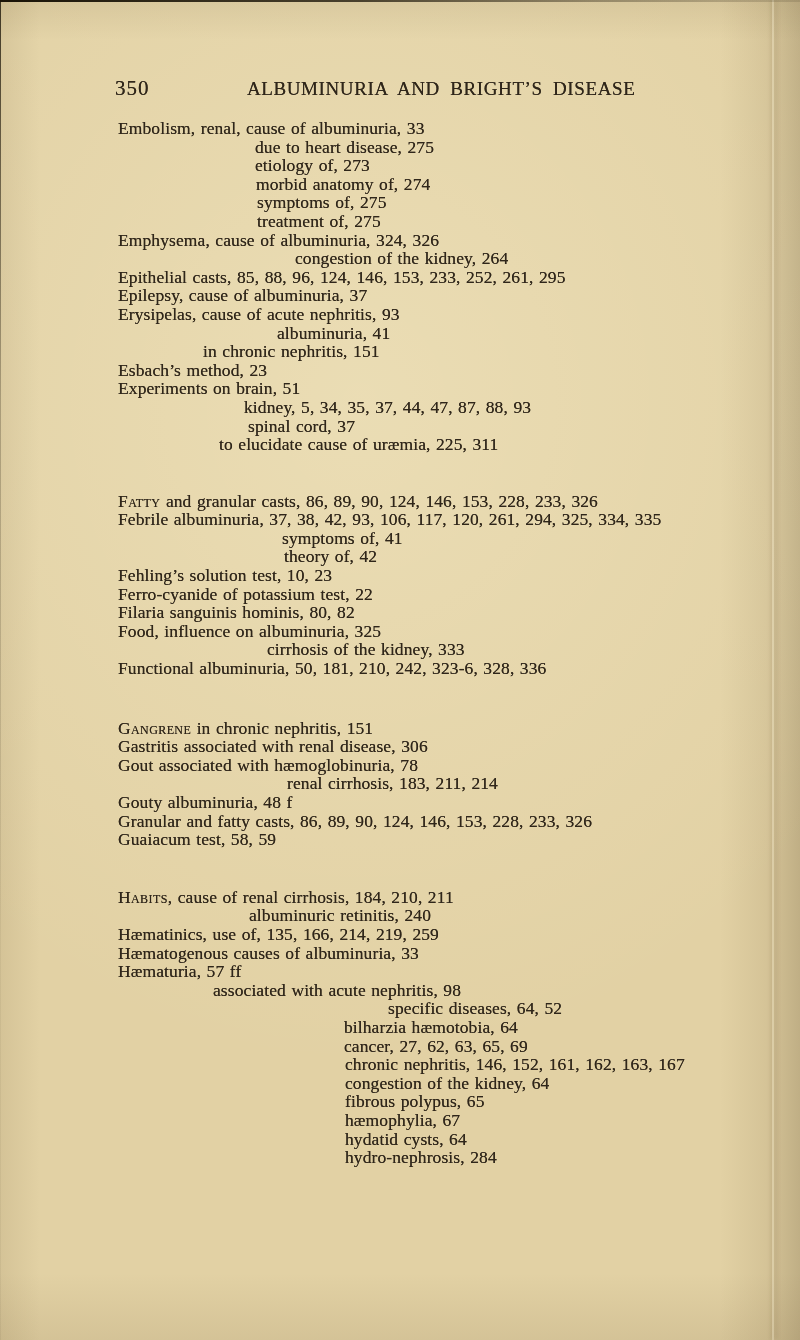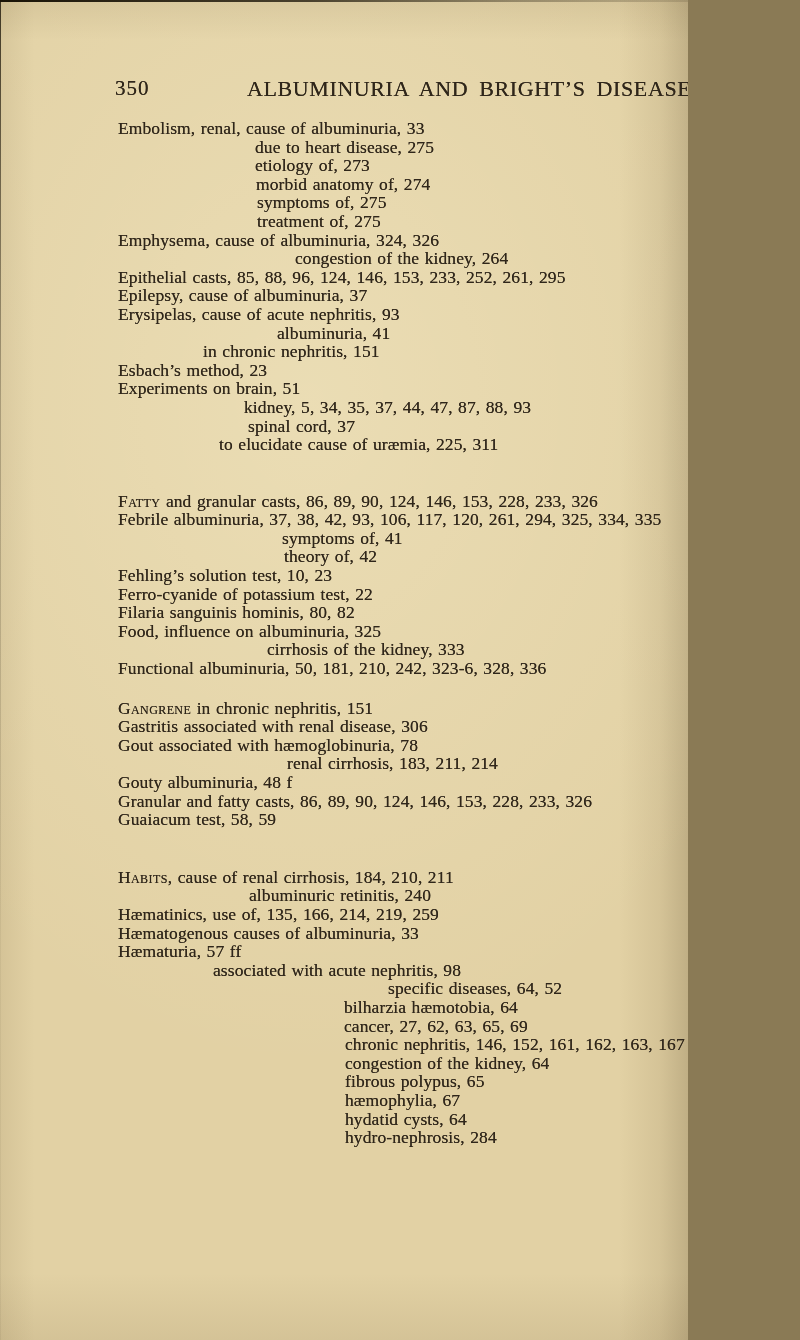--- a/index.html
+++ b/index.html
@@ -2,21 +2,21 @@
 <html><head>
 <meta charset="utf-8">
 <style>
   html, body {
     margin: 0;
     padding: 0;
     background: #8a7a55;
   }
   .page {
     position: relative;
-    width: 688px;
+    width: 800px;
     height: 1340px;
     overflow: hidden;
     font-family: "Liberation Serif", "DejaVu Serif", serif;
     color: #2f261a;
     background:
       radial-gradient(ellipse 120% 80% at 45% 30%, rgba(255,248,218,0.30), rgba(0,0,0,0) 62%),
       linear-gradient(90deg, rgba(92,70,34,0.10) 0%, rgba(0,0,0,0) 5%, rgba(0,0,0,0) 90%, rgba(92,70,34,0.10) 96%, rgba(70,52,22,0.22) 100%),
       linear-gradient(180deg, rgba(92,70,34,0.10) 0%, rgba(0,0,0,0) 3%, rgba(0,0,0,0) 95%, rgba(92,70,34,0.10) 100%),
       #e2d1a4;
   }
@@ -54,21 +54,21 @@
     position: absolute;
     left: 115px; top: 0;
     font-size: 21px;
     line-height: 24px;
     letter-spacing: 1px;
     text-shadow: 0 0 0.5px rgba(47,38,26,0.85);
   }
   .running-title {
     position: absolute;
     left: 247px; top: 1px;
-    font-size: 22px;
+    font-size: 19px;
     line-height: 24px;
     letter-spacing: 0.6px;
     word-spacing: 5px;
     text-shadow: 0 0 0.5px rgba(47,38,26,0.85);
     white-space: nowrap;
   }
   .index-list {
     position: absolute;
     top: 119px; left: 0; right: 0;
   }
@@ -115,21 +115,21 @@
       <div class="line" style="margin-left: 118px; margin-top: 38px;"><span class="sc">Fatty</span> and granular casts, 86, 89, 90, 124, 146, 153, 228, 233, 326</div>
       <div class="line" style="margin-left: 118px;">Febrile albuminuria, 37, 38, 42, 93, 106, 117, 120, 261, 294, 325, 334, 335</div>
       <div class="line" style="margin-left: 282px;">symptoms of, 41</div>
       <div class="line" style="margin-left: 284px;">theory of, 42</div>
       <div class="line" style="margin-left: 118px;">Fehling’s solution test, 10, 23</div>
       <div class="line" style="margin-left: 118px;">Ferro-cyanide of potassium test, 22</div>
       <div class="line" style="margin-left: 118px;">Filaria sanguinis hominis, 80, 82</div>
       <div class="line" style="margin-left: 118px;">Food, influence on albuminuria, 325</div>
       <div class="line" style="margin-left: 267px;">cirrhosis of the kidney, 333</div>
       <div class="line" style="margin-left: 118px;">Functional albuminuria, 50, 181, 210, 242, 323-6, 328, 336</div>
-      <div class="line" style="margin-left: 118px; margin-top: 21px;"><span class="sc">Gangrene</span> in chronic nephritis, 151</div>
+      <div class="line" style="margin-left: 118px; margin-top: 41px;"><span class="sc">Gangrene</span> in chronic nephritis, 151</div>
       <div class="line" style="margin-left: 118px;">Gastritis associated with renal disease, 306</div>
       <div class="line" style="margin-left: 118px;">Gout associated with hæmoglobinuria, 78</div>
       <div class="line" style="margin-left: 287px;">renal cirrhosis, 183, 211, 214</div>
       <div class="line" style="margin-left: 118px;">Gouty albuminuria, 48 f</div>
       <div class="line" style="margin-left: 118px;">Granular and fatty casts, 86, 89, 90, 124, 146, 153, 228, 233, 326</div>
       <div class="line" style="margin-left: 118px;">Guaiacum test, 58, 59</div>
       <div class="line" style="margin-left: 118px; margin-top: 39px;"><span class="sc">Habits</span>, cause of renal cirrhosis, 184, 210, 211</div>
       <div class="line" style="margin-left: 249px;">albuminuric retinitis, 240</div>
       <div class="line" style="margin-left: 118px;">Hæmatinics, use of, 135, 166, 214, 219, 259</div>
       <div class="line" style="margin-left: 118px;">Hæmatogenous causes of albuminuria, 33</div>

